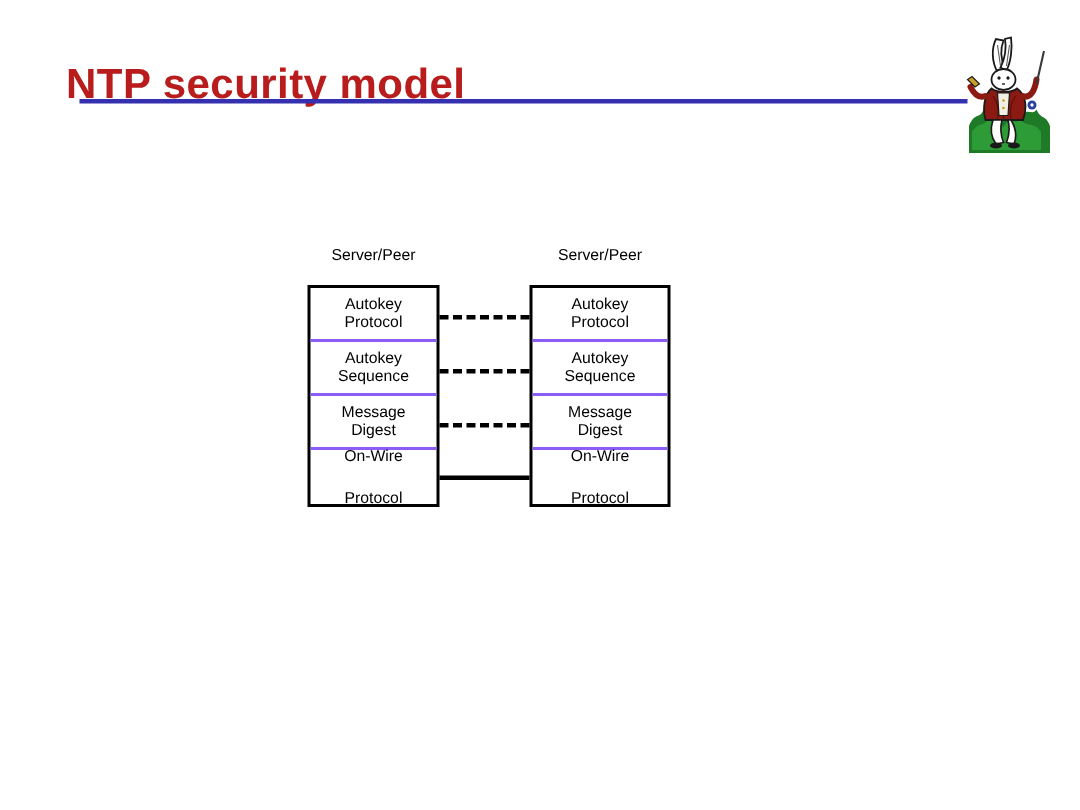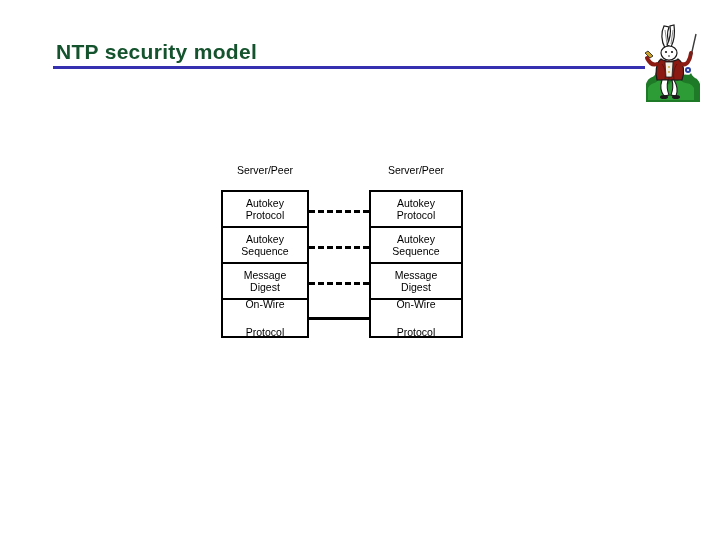--- a/index.html
+++ b/index.html
@@ -13,25 +13,25 @@
     height: 540px;
     position: relative;
     overflow: hidden;
     font-family: "Liberation Sans", sans-serif;
     background: #ffffff;
   }
 
   
   #slide-title {
     position: absolute;
-    left: 56px;
+    left: 44px;
     top: 40px;
-    font-size: 21px;
+    font-size: 28px;
     font-weight: bold;
-    color: #14532d;
+    color: #b91c1c;
     letter-spacing: 0.3px;
     white-space: nowrap;
   }
   #title-rule {
     position: absolute;
     left: 53px;
     top: 66px;
     width: 592px;
     height: 3px;
     background: #3430b0;
@@ -43,21 +43,21 @@
     left: 644px;
     top: 22px;
     width: 58px;
     height: 86px;
   }
   #rabbit-emblem svg { display: block; }
 
   
   #diagram {
     position: absolute;
-    left: 16px;
+    left: 0;
     top: 0;
     width: 576px;
     height: 540px;
     text-decoration: underline;
   }
 
   .col-header {
     position: absolute;
     font-size: 10.5px;
     color: #000000;
@@ -73,21 +73,21 @@
     border: 2px solid #000000;
     box-sizing: border-box;
     background: #ffffff;
   }
   #stack-server { left: 205px; width: 88px; }
   #stack-client { left: 353px; width: 94px; }
 
   .layer-box {
     height: 36px;
     box-sizing: border-box;
-    border-bottom: 2px solid #000000;
+    border-bottom: 2px solid #8b5cf6;
     display: flex;
     flex-direction: column;
     align-items: center;
     justify-content: center;
     line-height: 12px;
     font-size: 10.5px;
     color: #000000;
   }
   .layer-box:last-child { border-bottom: none; gap: 16px; }
   .layer-line { display: block; white-space: nowrap; }

